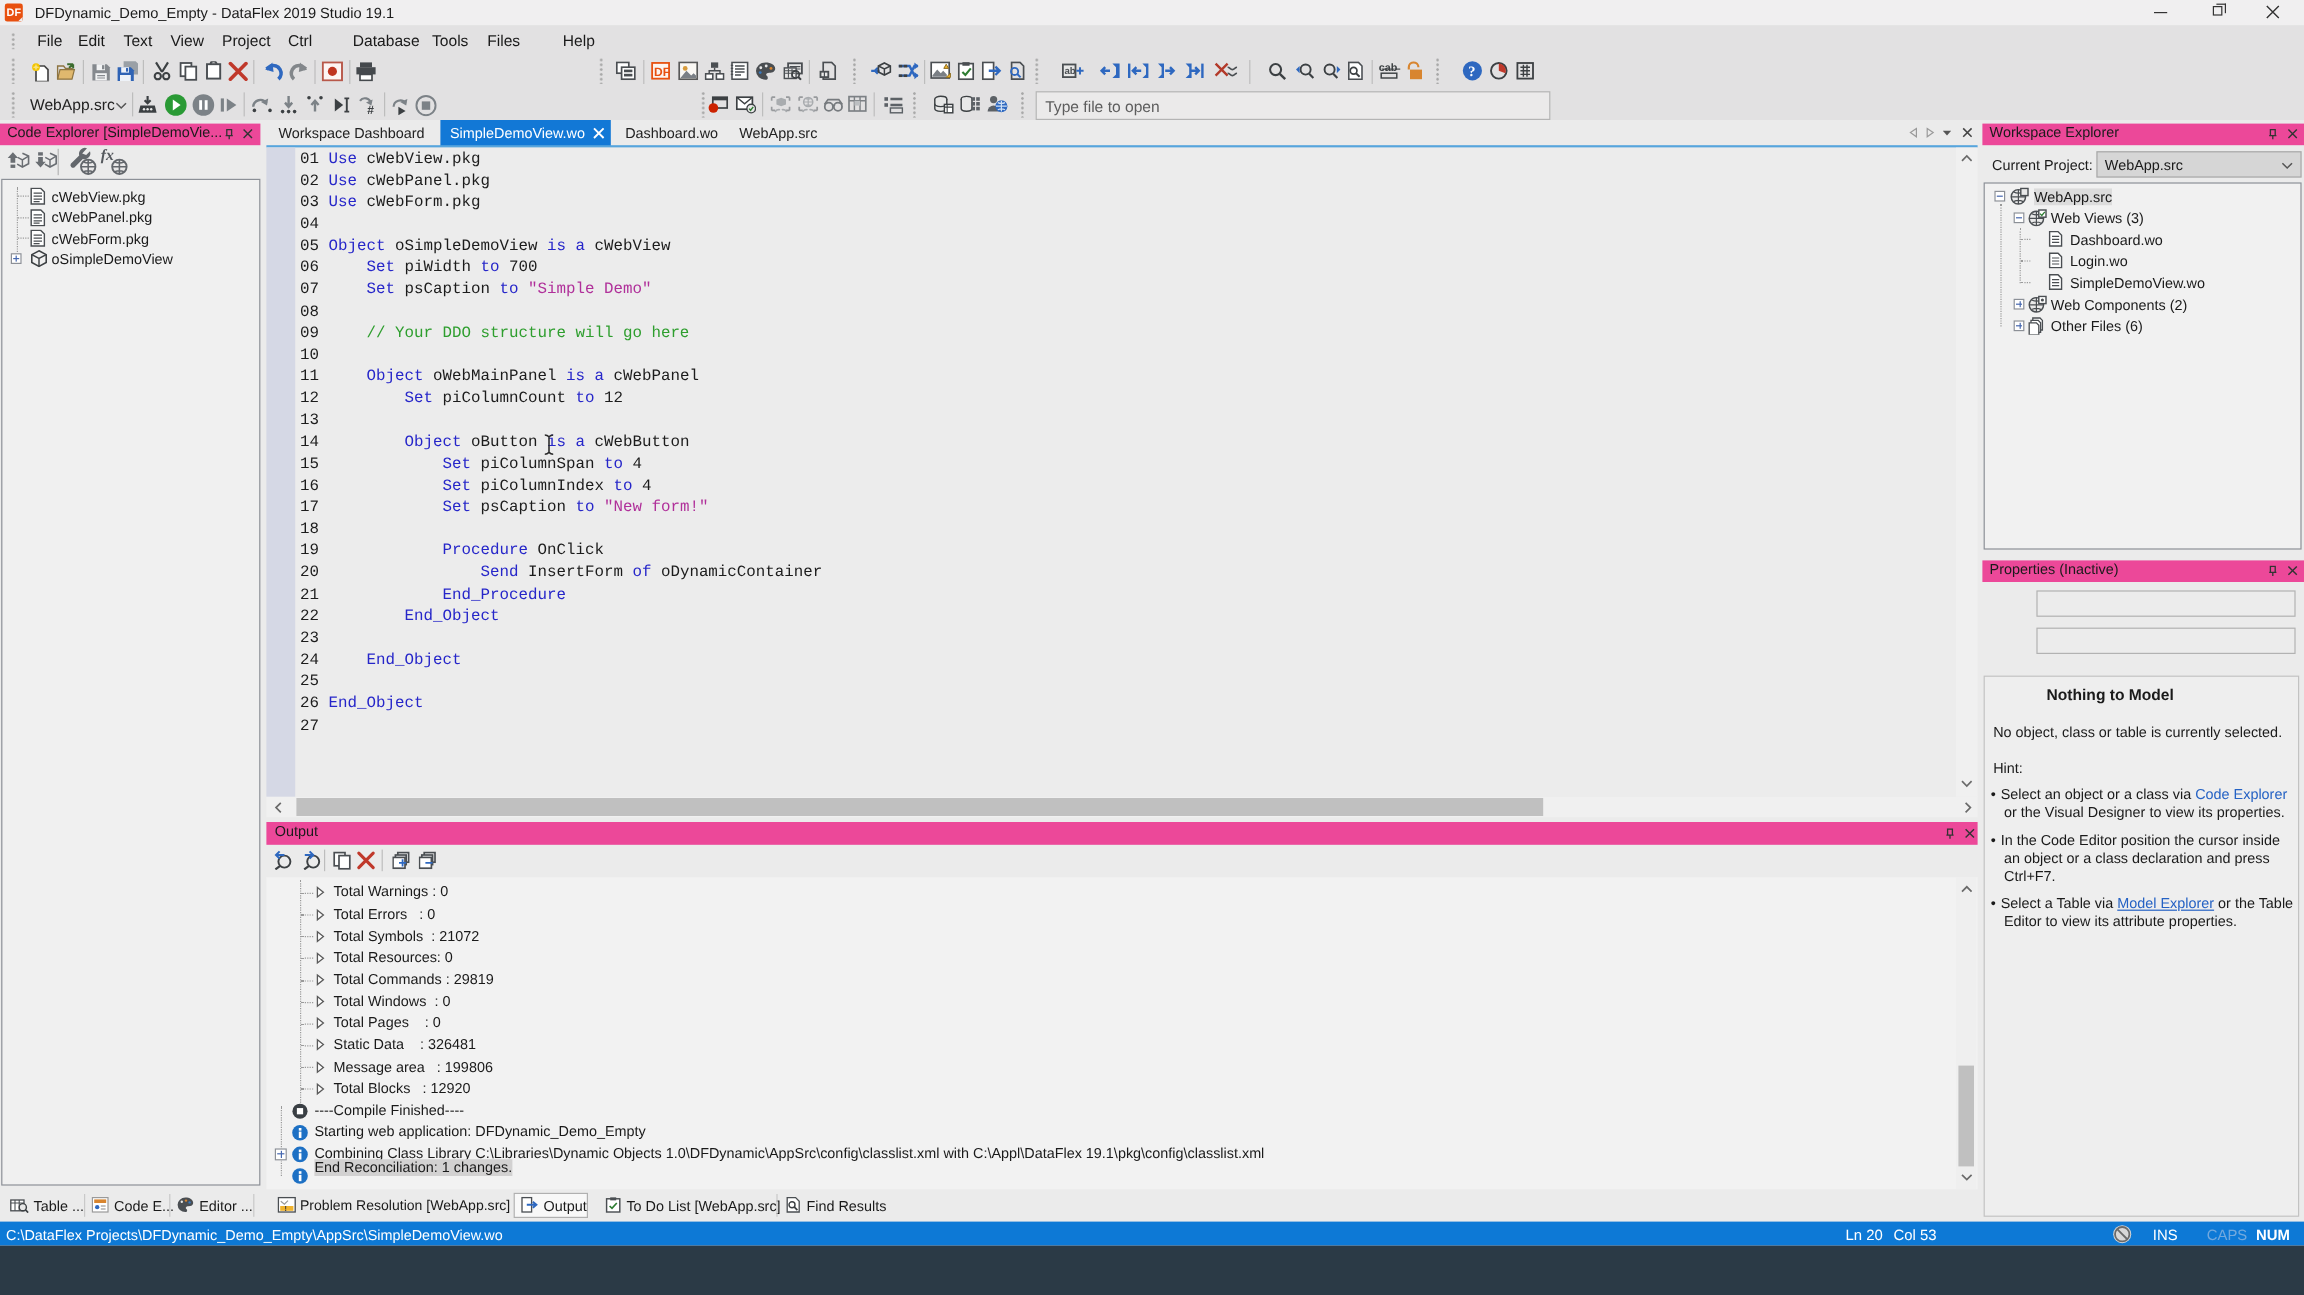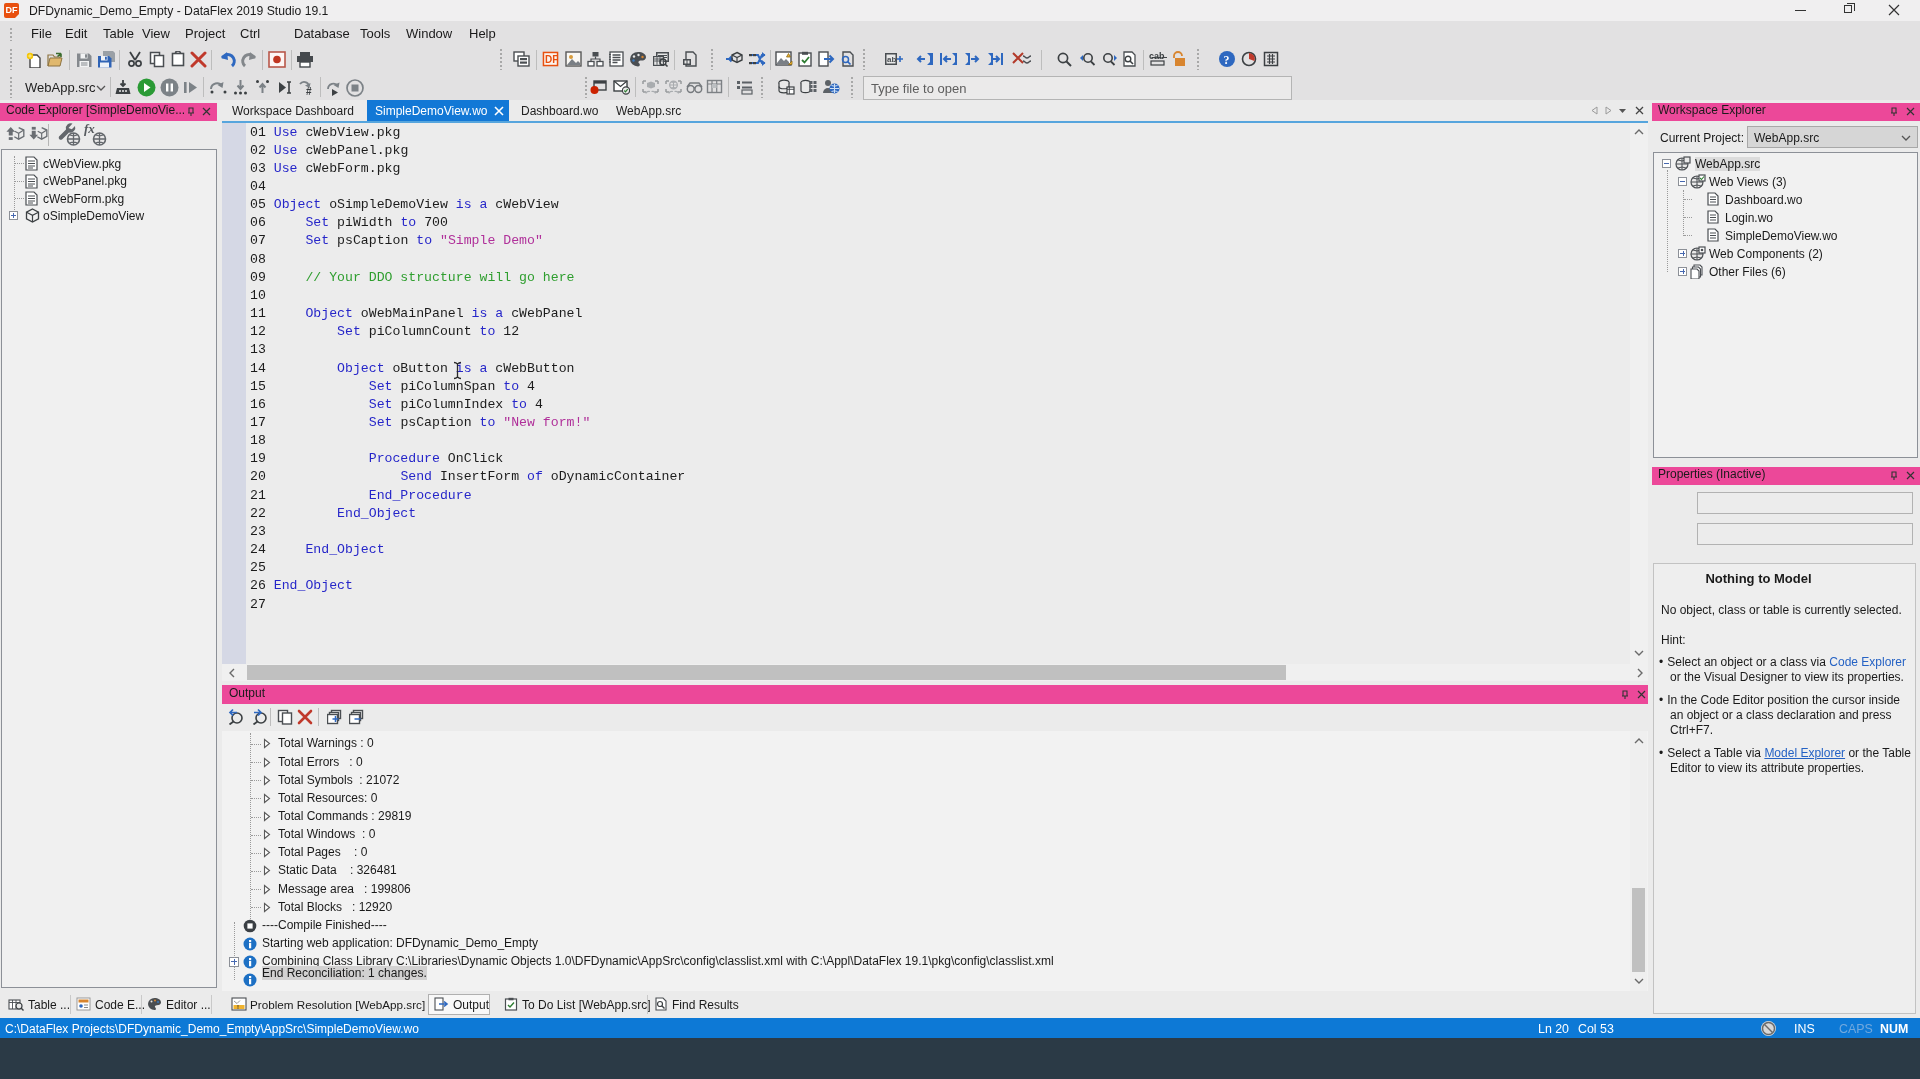--- a/index.html
+++ b/index.html
@@ -24,27 +24,27 @@
 <div class="abs" style="left:29px;top:4px;color:#1b1b1b;font-size:12.2px">DFDynamic_Demo_Empty - DataFlex 2019 Studio 19.1</div>
 <div class="abs" style="left:1795px;top:10px;width:11px;height:1px;background:#333"></div>
 <div class="abs" style="left:1844px;top:5px;width:8px;height:8px;border:1px solid #333;background:#f0eff0"></div>
 <div class="abs" style="left:1847px;top:3px;width:8px;height:8px;border:1px solid #333;border-bottom:none;border-left:none"></div>
 <svg class="abs" style="left:1888px;top:4px" width="12" height="12" viewBox="0 0 12 12">
     <path d="M1 1 L11 11 M11 1 L1 11" stroke="#333" stroke-width="1.2"></path>
   </svg>
 <div class="abs" style="left:9px;top:27px;width:4px;height:14px;background-image:radial-gradient(circle,#a8a8a8 1px,transparent 1.2px);background-size:4px 4px"></div>
 <div class="abs t13" style="top:26px;left:31px">File</div>
 <div class="abs t13" style="top:26px;left:65px">Edit</div>
-<div class="abs t13" style="top:26px;left:103px">Table</div>
+<div class="abs t13" style="top:26px;left:103px">Text</div>
 <div class="abs t13" style="top:26px;left:142px">View</div>
 <div class="abs t13" style="top:26px;left:185px">Project</div>
 <div class="abs t13" style="top:26px;left:240px">Ctrl</div>
 <div class="abs t13" style="top:26px;left:294px">Database</div>
 <div class="abs t13" style="top:26px;left:360px">Tools</div>
-<div class="abs t13" style="top:26px;left:406px">Window</div>
+<div class="abs t13" style="top:26px;left:406px">Files</div>
 <div class="abs t13" style="top:26px;left:469px">Help</div>
 <div class="abs" style="left:9px;top:48px;width:4px;height:22px;background-image:radial-gradient(circle,#a8a8a8 1px,transparent 1.2px);background-size:4px 4px"></div>
 <svg class="abs" style="left:26px;top:52px" width="16" height="16">
     <path d="M4 3h7l3 3v10H4z" fill="#fff" stroke="#444" stroke-width="1.4"></path>
     <circle cx="4" cy="4" r="3.2" fill="#f4c500"></circle>
     <path d="M4 1.2 4.8 3.2 6.8 4 4.8 4.8 4 6.8 3.2 4.8 1.2 4 3.2 3.2z" fill="#f8e27d"></path>
   </svg>
 <svg class="abs" style="left:47px;top:52px" width="17" height="16">
     <path d="M1 14 L3 6 H15 L13 14z" fill="#e0b86e" stroke="#8d7340" stroke-width="1"></path>
     <path d="M1 14 V3 H6 L7.5 5 H13 V6" fill="none" stroke="#8d7340" stroke-width="1.2"></path>

